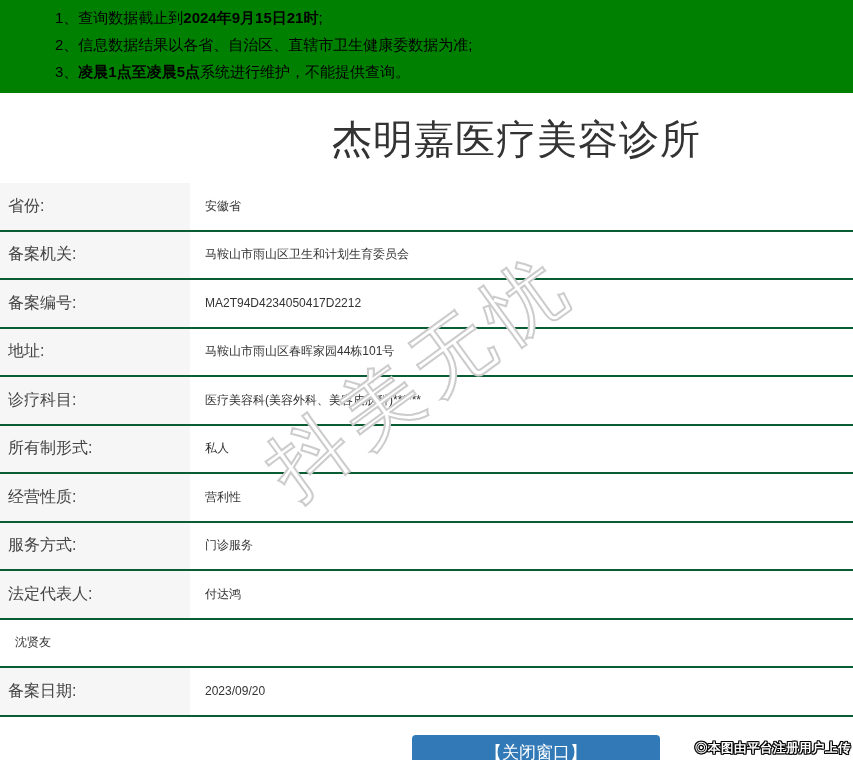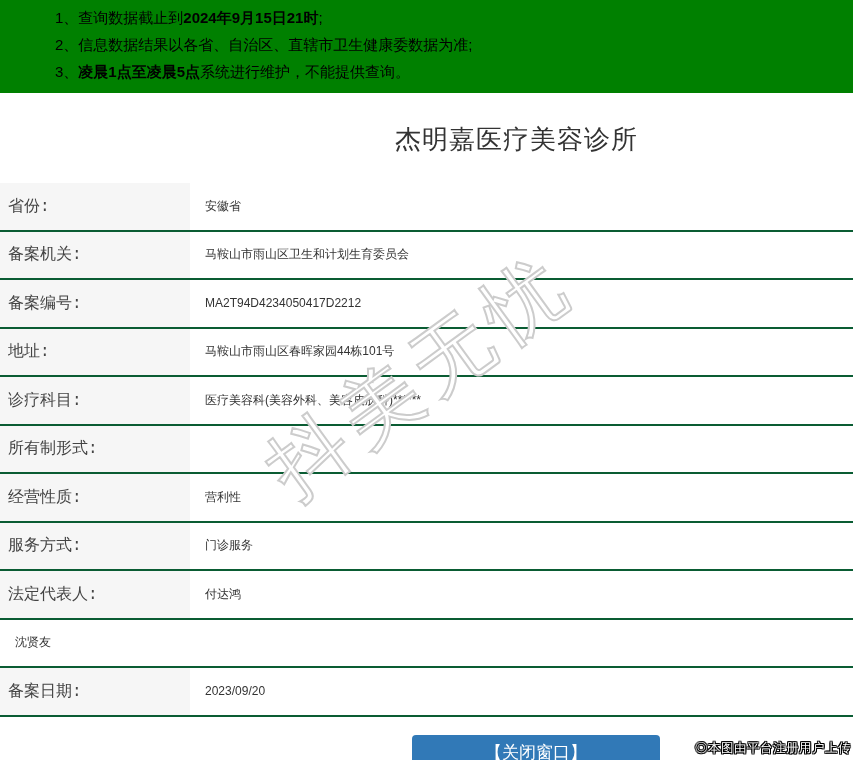--- a/index.html
+++ b/index.html
@@ -26,21 +26,21 @@
   }
   .notice-line { white-space: nowrap; }
   .notice-bold { font-weight: bold; }
 
   
   .title {
     width: 100%;
     padding-top: 25px;
     padding-left: 180px;
     text-align: center;
-    font-size: 26px;
+    font-size: 40px;
     line-height: 42px;
     color: var(--text-dark, #333);
     letter-spacing: 1px;
   }
 
   
   .info-table {
     margin-top: 23px;
     width: 100%;
   }
@@ -50,21 +50,20 @@
     border-bottom: 2px solid var(--line-green, #0a5c33);
   }
   .tlabel {
     width: 190px;
     background: var(--label-bg, #f6f6f6);
     display: flex;
     align-items: center;
     padding-left: 8px;
     font-size: 16px;
     color: #444;
-    font-family: Liberation Mono, monospace;
   }
   .tvalue {
     flex: 1;
     display: flex;
     align-items: center;
     padding-left: 15px;
     font-size: 12px;
     color: var(--text-dark, #333);
   }
 
@@ -102,21 +101,21 @@
     cursor: pointer;
     z-index: 6;
   }
 
   
   .upload-note {
     position: absolute;
     right: 2px;
     top: 740px;
     font-size: 12.5px;
-    font-weight: normal;
+    font-weight: bold;
     color: #fff;
     text-shadow:
       -1px -1px 0 #000, 1px -1px 0 #000,
       -1px  1px 0 #000, 1px  1px 0 #000,
       -1px  0   0 #000, 1px  0   0 #000,
        0   -1px 0 #000, 0    1px 0 #000;
     z-index: 7;
     letter-spacing: 0.5px;
   }
 </style>
@@ -155,20 +154,21 @@
     <div class="trow">
       <div class="tlabel">地址:</div>
       <div class="tvalue">马鞍山市雨山区春晖家园44栋101号</div>
     </div>
     <div class="trow">
       <div class="tlabel">诊疗科目:</div>
       <div class="tvalue">医疗美容科(美容外科、美容皮肤科)******</div>
     </div>
     <div class="trow">
       <div class="tlabel">所有制形式:</div>
+      <div class="tvalue">私人</div>
     </div>
     <div class="trow">
       <div class="tlabel">经营性质:</div>
       <div class="tvalue">营利性</div>
     </div>
     <div class="trow">
       <div class="tlabel">服务方式:</div>
       <div class="tvalue">门诊服务</div>
     </div>
     <div class="trow">

